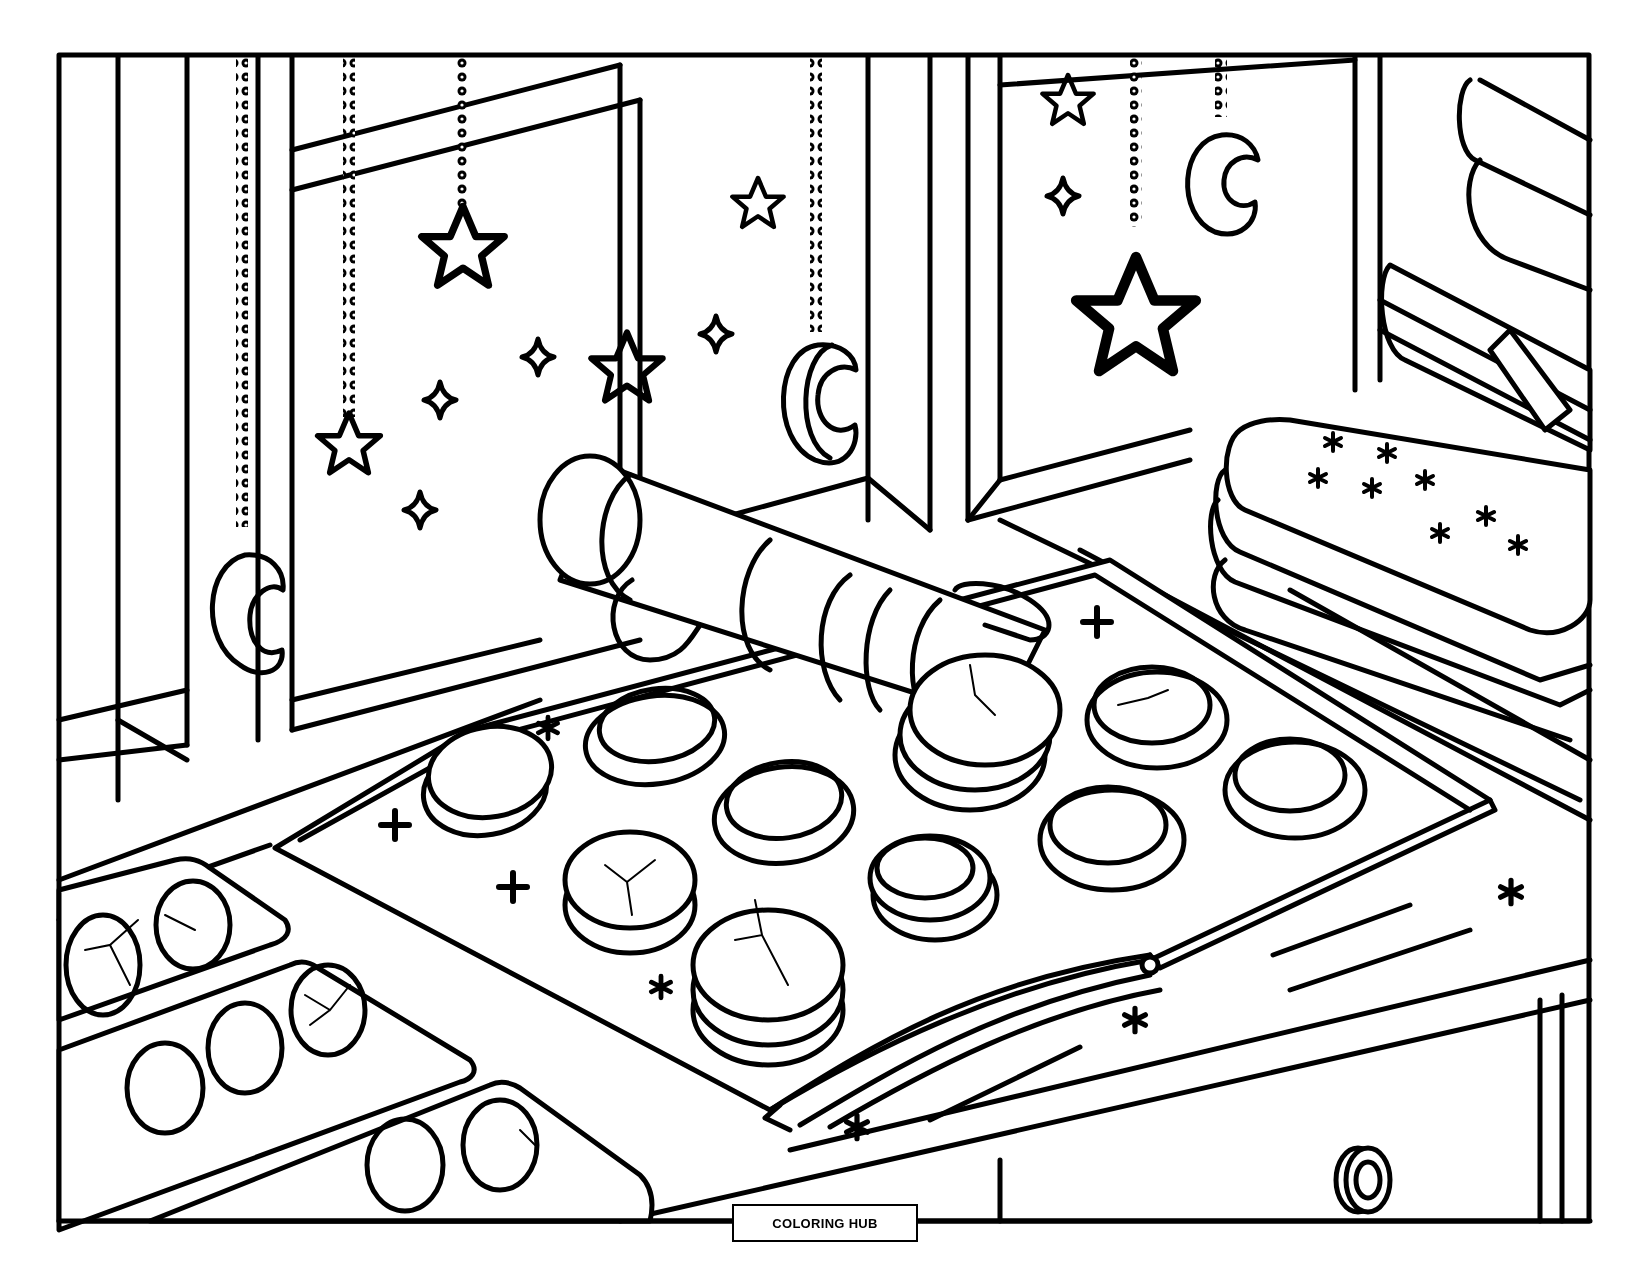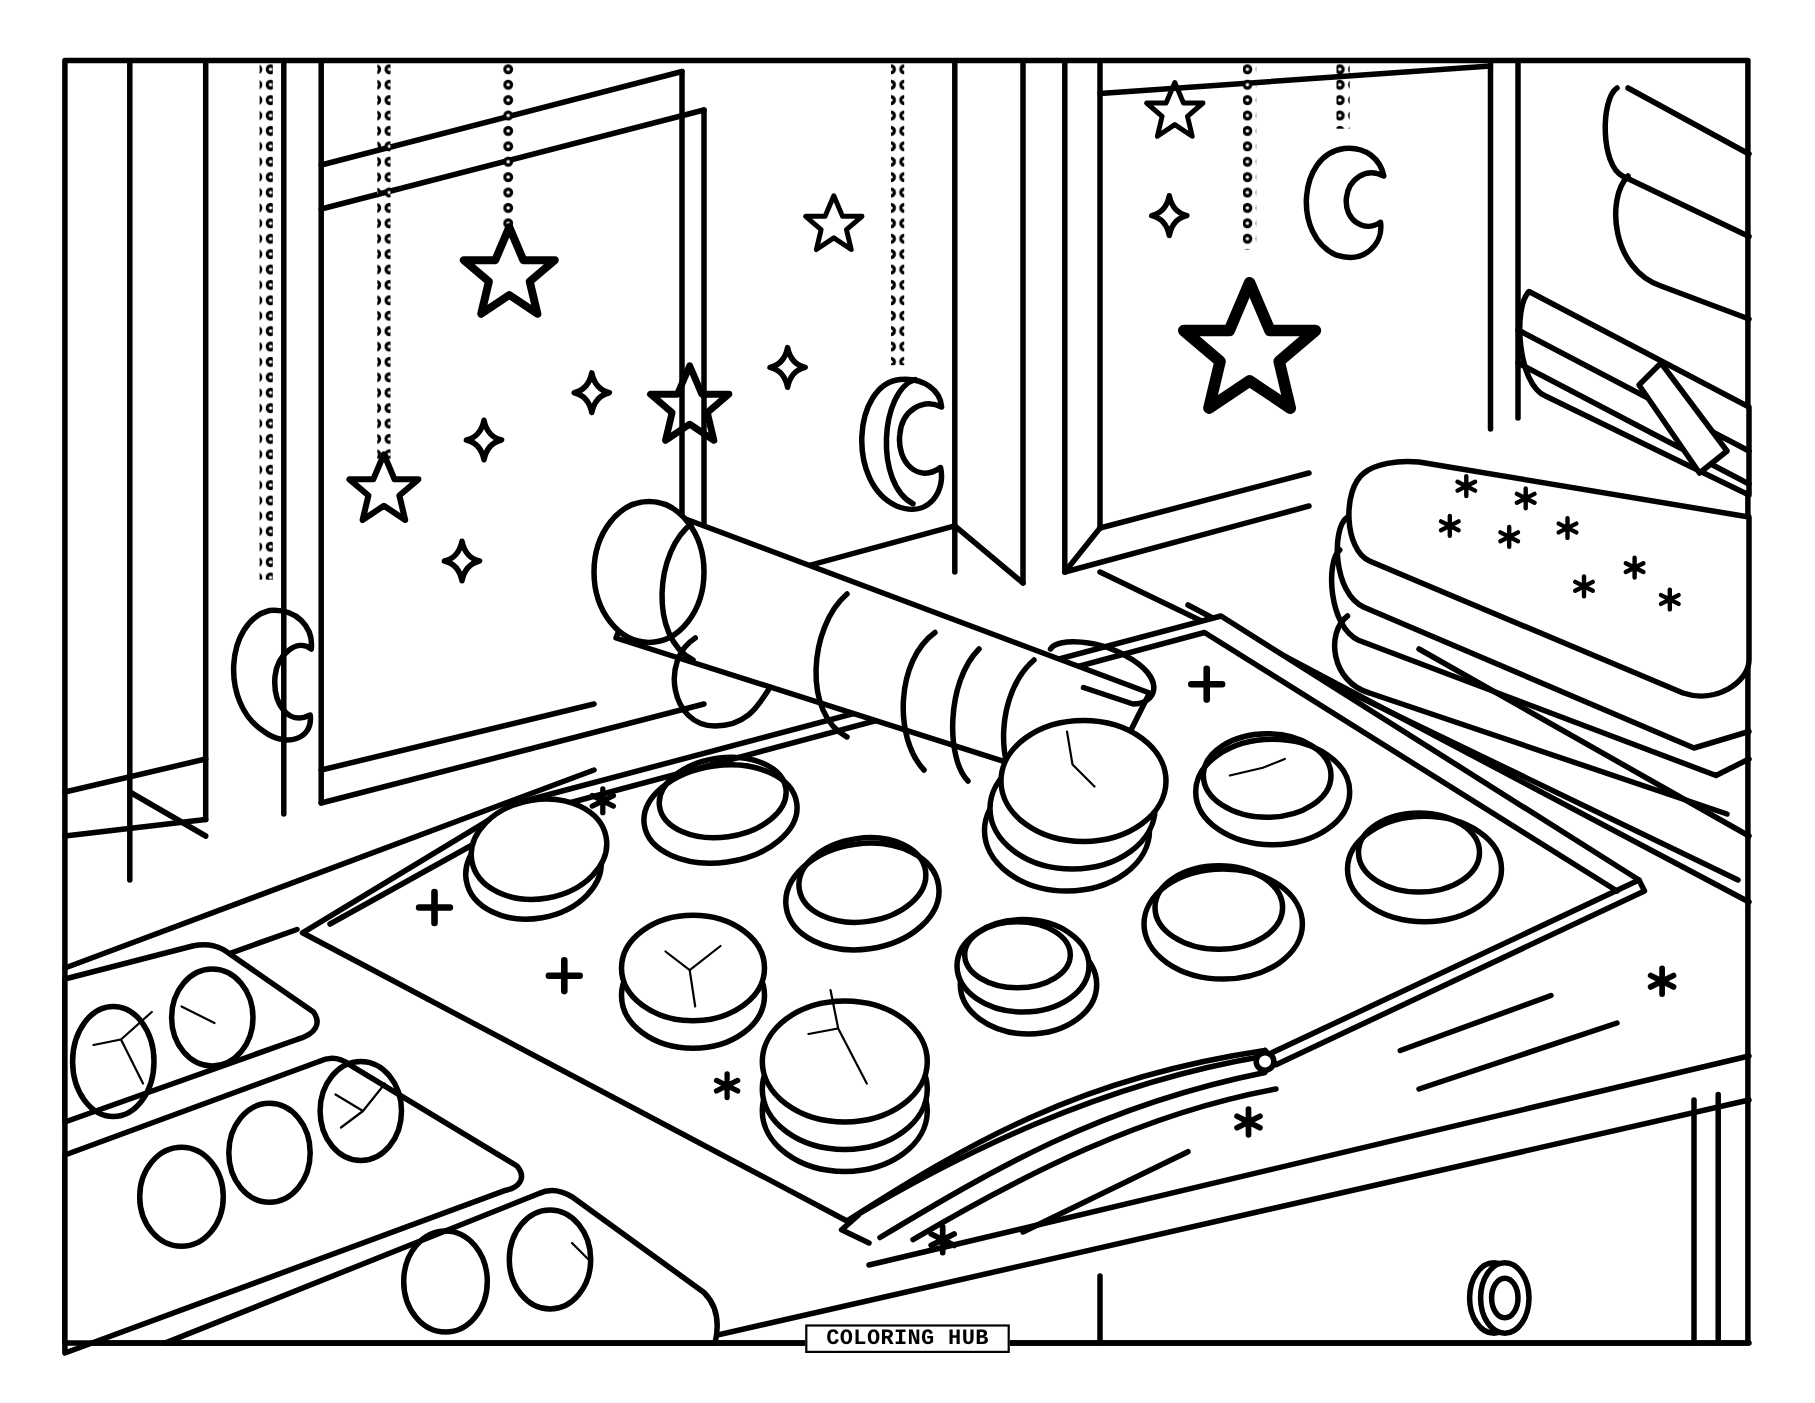--- a/index.html
+++ b/index.html
@@ -2,24 +2,24 @@
 <html><head>
 <meta charset="utf-8">
 <style>
   html, body { margin:0; padding:0; background:#ffffff; }
   body { width:1650px; height:1275px; position:relative; overflow:hidden; font-family:"DejaVu Sans", sans-serif; }
   #art { position:absolute; left:0; top:0; width:1650px; height:1275px; }
   .ln { fill:none; stroke:#000; stroke-width:5; stroke-linejoin:round; stroke-linecap:round; }
   .thin { fill:none; stroke:#000; stroke-width:2; stroke-linecap:round; }
   .fillw { fill:#fff; stroke:#000; stroke-width:5; stroke-linejoin:round; }
   .brand {
-    position:absolute; left:732px; top:1204px; width:186px; height:26px;
+    position:absolute; left:732px; top:1204px; width:186px; height:38px;
     border:2px solid #000; background:#fff; box-sizing:border-box;
     display:flex; align-items:center; justify-content:center;
-    font-family:Liberation Mono, monospace; font-weight:bold; font-size:20px; letter-spacing:0.3px; color:#000;
+    font-family:Liberation Sans, sans-serif; font-weight:bold; font-size:13px; letter-spacing:0.3px; color:#000;
   }
 </style>
 </head>
 <body>
 
 <svg id="art" viewBox="0 0 1650 1275" xmlns="http://www.w3.org/2000/svg">
   <defs>
     <pattern id="chain" width="12" height="14" patternUnits="userSpaceOnUse">
       <circle cx="6" cy="7" r="4.5" fill="#000"></circle>
       <circle cx="6" cy="7" r="1.6" fill="#fff"></circle>

